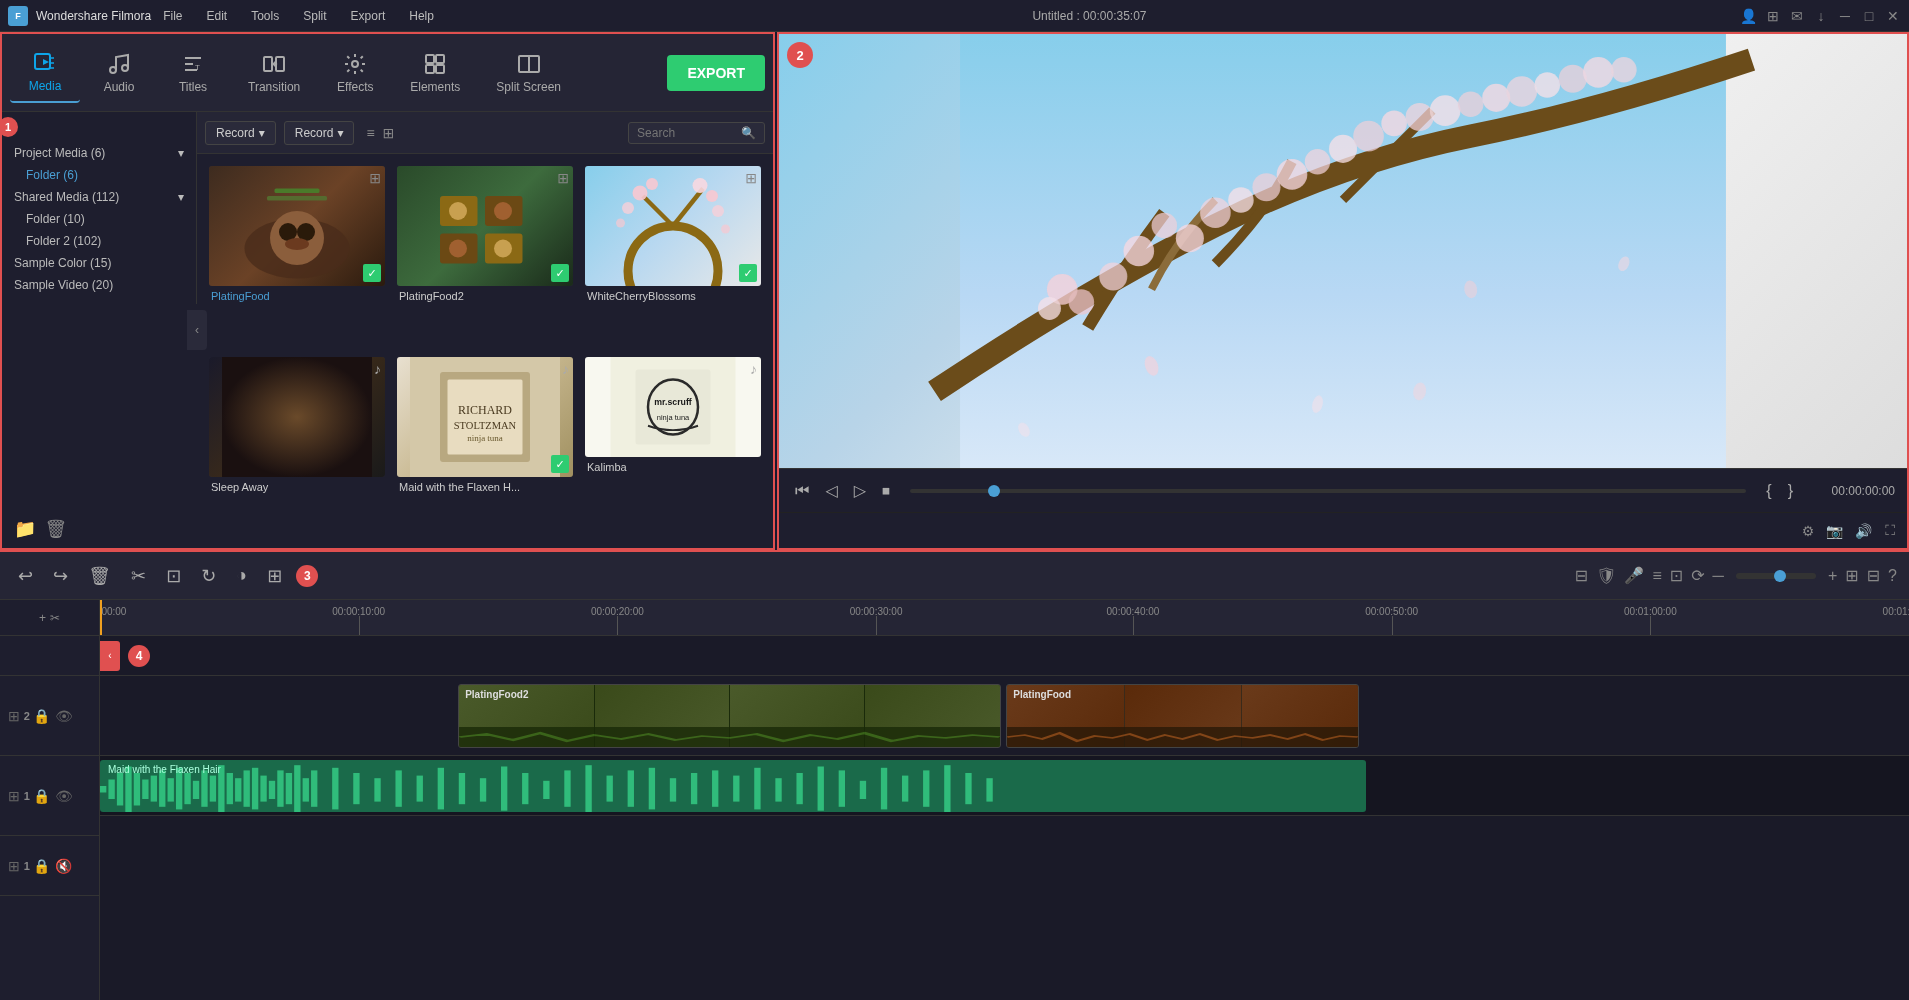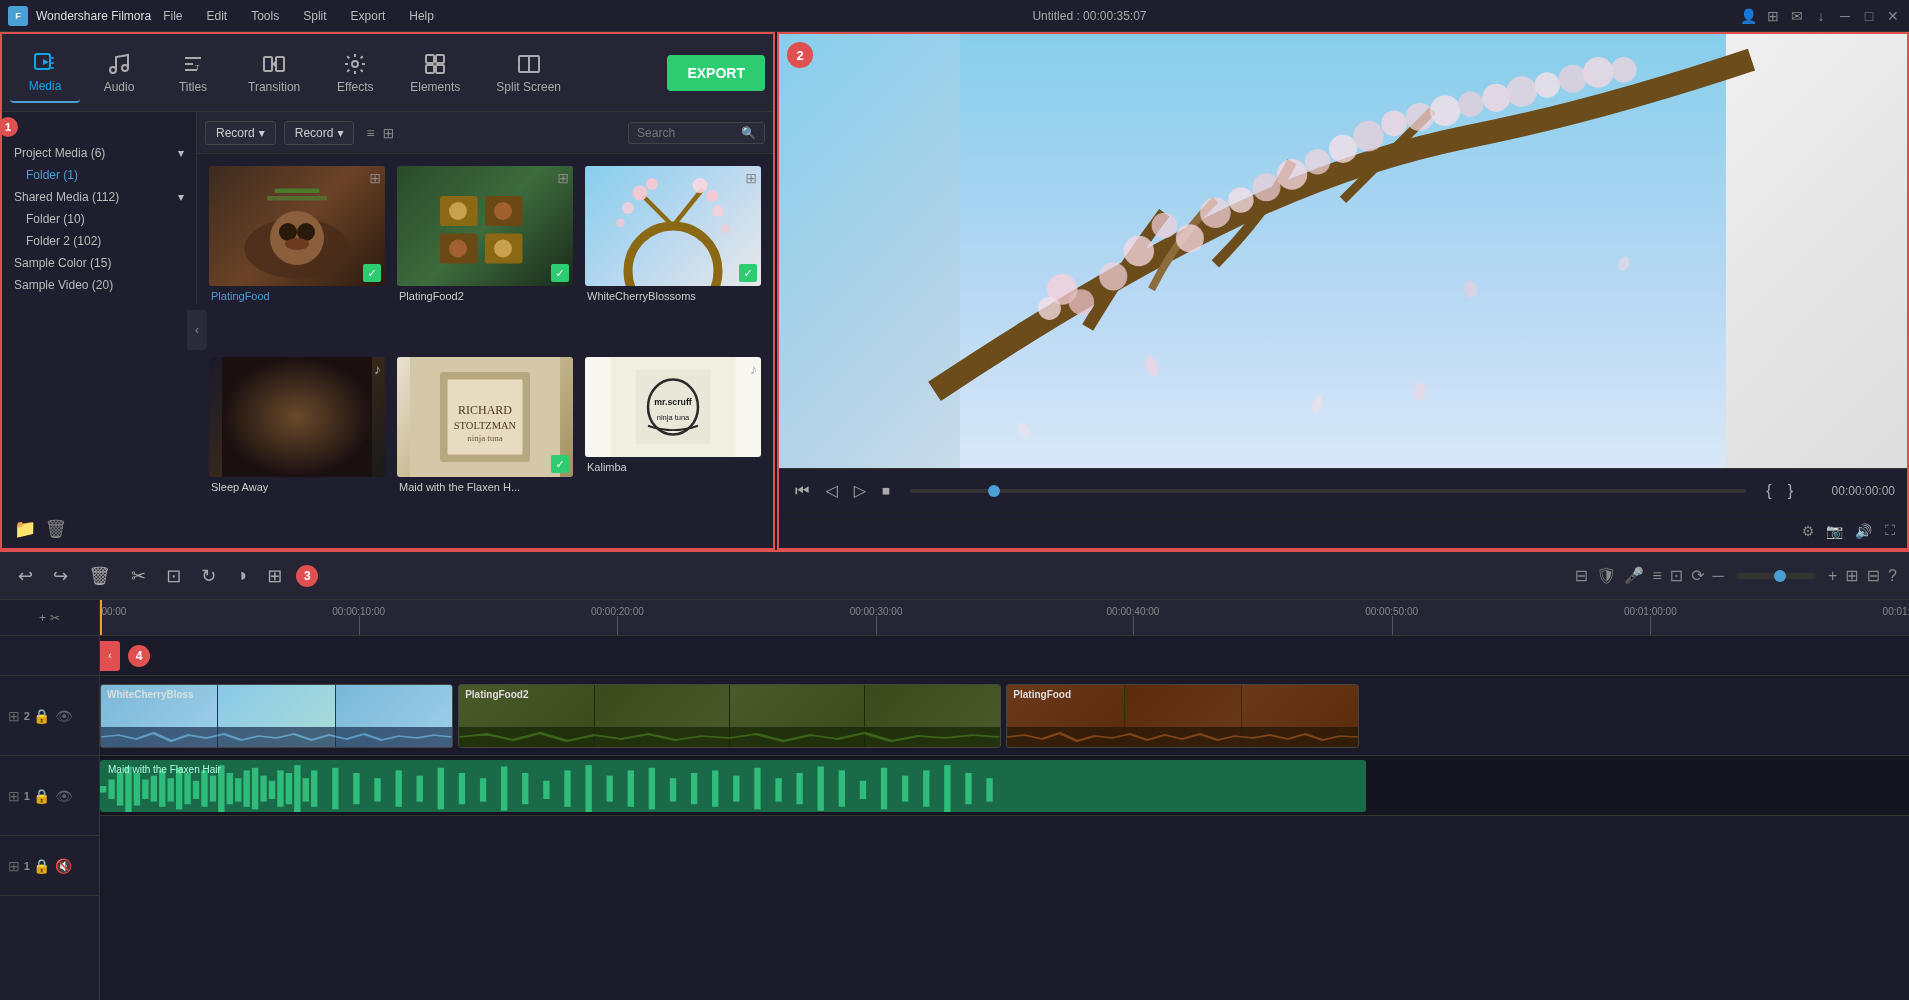--- a/index.html
+++ b/index.html
@@ -216,21 +216,21 @@
         <div class="media-sidebar-wrapper" style="position:relative;">
           <div id="media-sidebar">
             <div style="position:relative; display:inline-flex; align-items:center;">
               <div id="badge-1">1</div>
             </div>
             <div class="sidebar-item" style="margin-top:8px;">
               <span>Project Media (6)</span>
               <span>▾</span>
             </div>
             <div class="sidebar-item sidebar-indent active">
-              <span style="color:#4a9fd4;">Folder (1)</span>
+              <span style="color:#4a9fd4;">Folder (6)</span>
             </div>
             <div class="sidebar-item">
               <span>Shared Media (112)</span>
               <span>▾</span>
             </div>
             <div class="sidebar-item sidebar-indent">
               <span>Folder (10)</span>
             </div>
             <div class="sidebar-item sidebar-indent">
               <span>Folder 2 (102)</span>
@@ -556,33 +556,20 @@
 
         <div id="tracks-area">
 
           <div id="track-2" style="height:40px; background:#1a1a28; border-bottom:1px solid #333; position:relative;">
             <div id="track-2-arrow">‹</div>
             <div id="badge-4">4</div>
           </div>
 
           <div id="track-1" style="height:80px; background:#1a1a28; border-bottom:1px solid #333; position:relative;">
 
-            <div class="clip" style="left:0%; width:19.5%; background:linear-gradient(180deg, #1a3a5a 0%, #0a2a4a 100%);">
-              <div style="position:absolute;top:0;left:0;right:0;bottom:0;display:flex;">
-                <div style="flex:1;background:linear-gradient(135deg,#7ab8d8 0%,#9ecfe8 100%);border-right:1px solid #1a3a5a;"></div>
-                <div style="flex:1;background:linear-gradient(135deg,#8ac8e8 0%,#aaded8 100%);border-right:1px solid #1a3a5a;"></div>
-                <div style="flex:1;background:linear-gradient(135deg,#7ab8d8 0%,#9ecfe8 100%);"></div>
-              </div>
-              <div class="clip-label">WhiteCherryBloss</div>
-              <div style="position:absolute;bottom:0;left:0;right:0;height:20px;background:#1a3050;opacity:0.7;">
-                <svg viewBox="0 0 100 20" preserveAspectRatio="none" width="100%" height="100%">
-                  <polyline points="0,10 5,8 10,12 15,6 20,14 25,8 30,11 35,7 40,13 45,9 50,11 55,7 60,13 65,8 70,12 75,7 80,13 85,9 90,11 95,8 100,10" fill="none" stroke="#4a8ab8" stroke-width="1.5"></polyline>
-                </svg>
-              </div>
-            </div>
 
             <div class="clip" style="left:19.8%; width:30%; background:linear-gradient(180deg, #2a3a1a 0%, #1a2a0a 100%);">
               <div style="position:absolute;top:0;left:0;right:0;bottom:0;display:flex;">
                 <div style="flex:1;background:linear-gradient(135deg,#4a5a2a 0%,#3a4a1a 100%);border-right:1px solid #1a2a0a;"></div>
                 <div style="flex:1;background:linear-gradient(135deg,#3a4a1a 0%,#4a5a2a 100%);border-right:1px solid #1a2a0a;"></div>
                 <div style="flex:1;background:linear-gradient(135deg,#4a5a2a 0%,#3a4a1a 100%);border-right:1px solid #1a2a0a;"></div>
                 <div style="flex:1;background:linear-gradient(135deg,#3a4a1a 0%,#4a5a2a 100%);"></div>
               </div>
               <div class="clip-label">PlatingFood2</div>
               <div style="position:absolute;bottom:0;left:0;right:0;height:20px;background:#1a2a08;opacity:0.8;">

